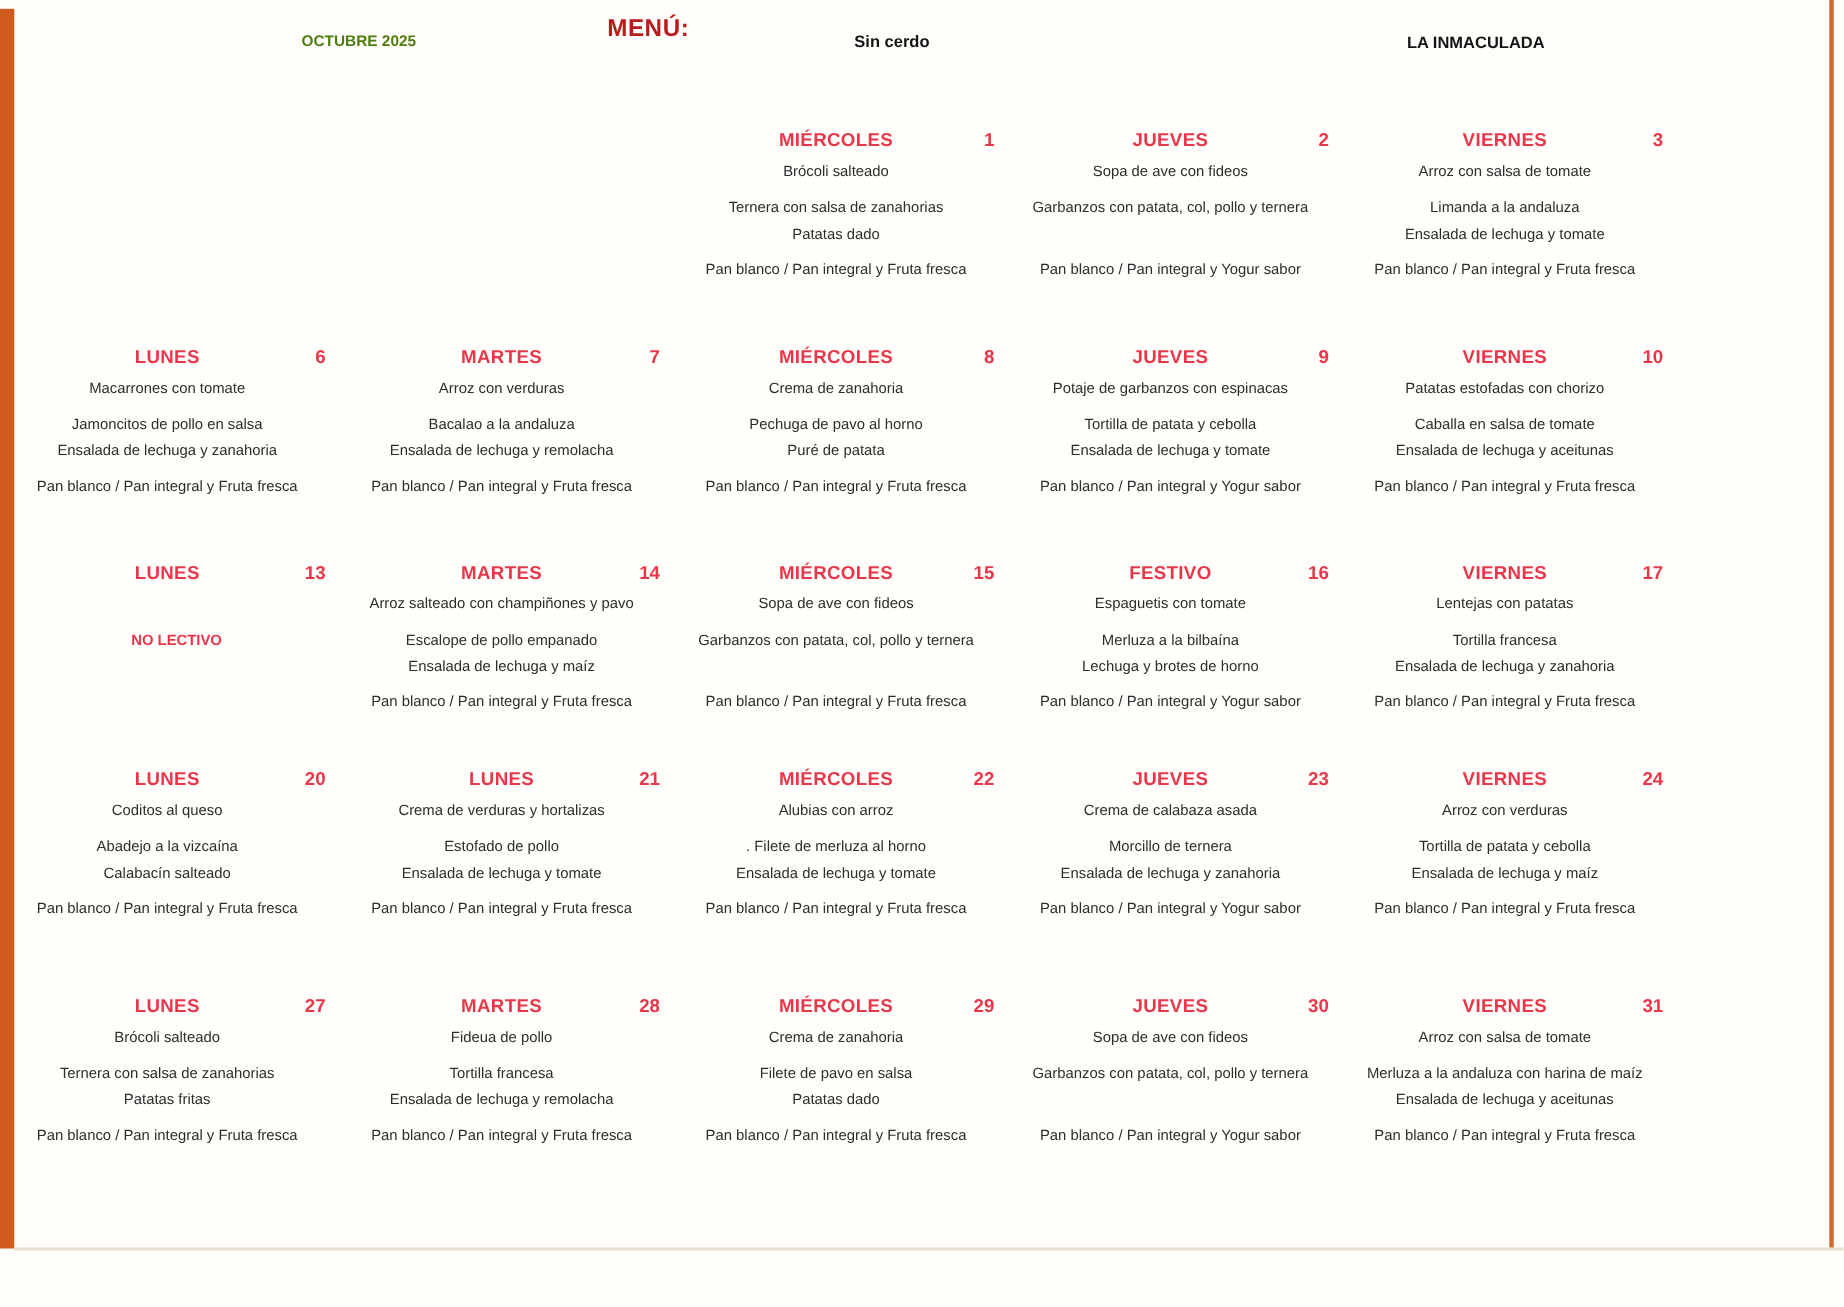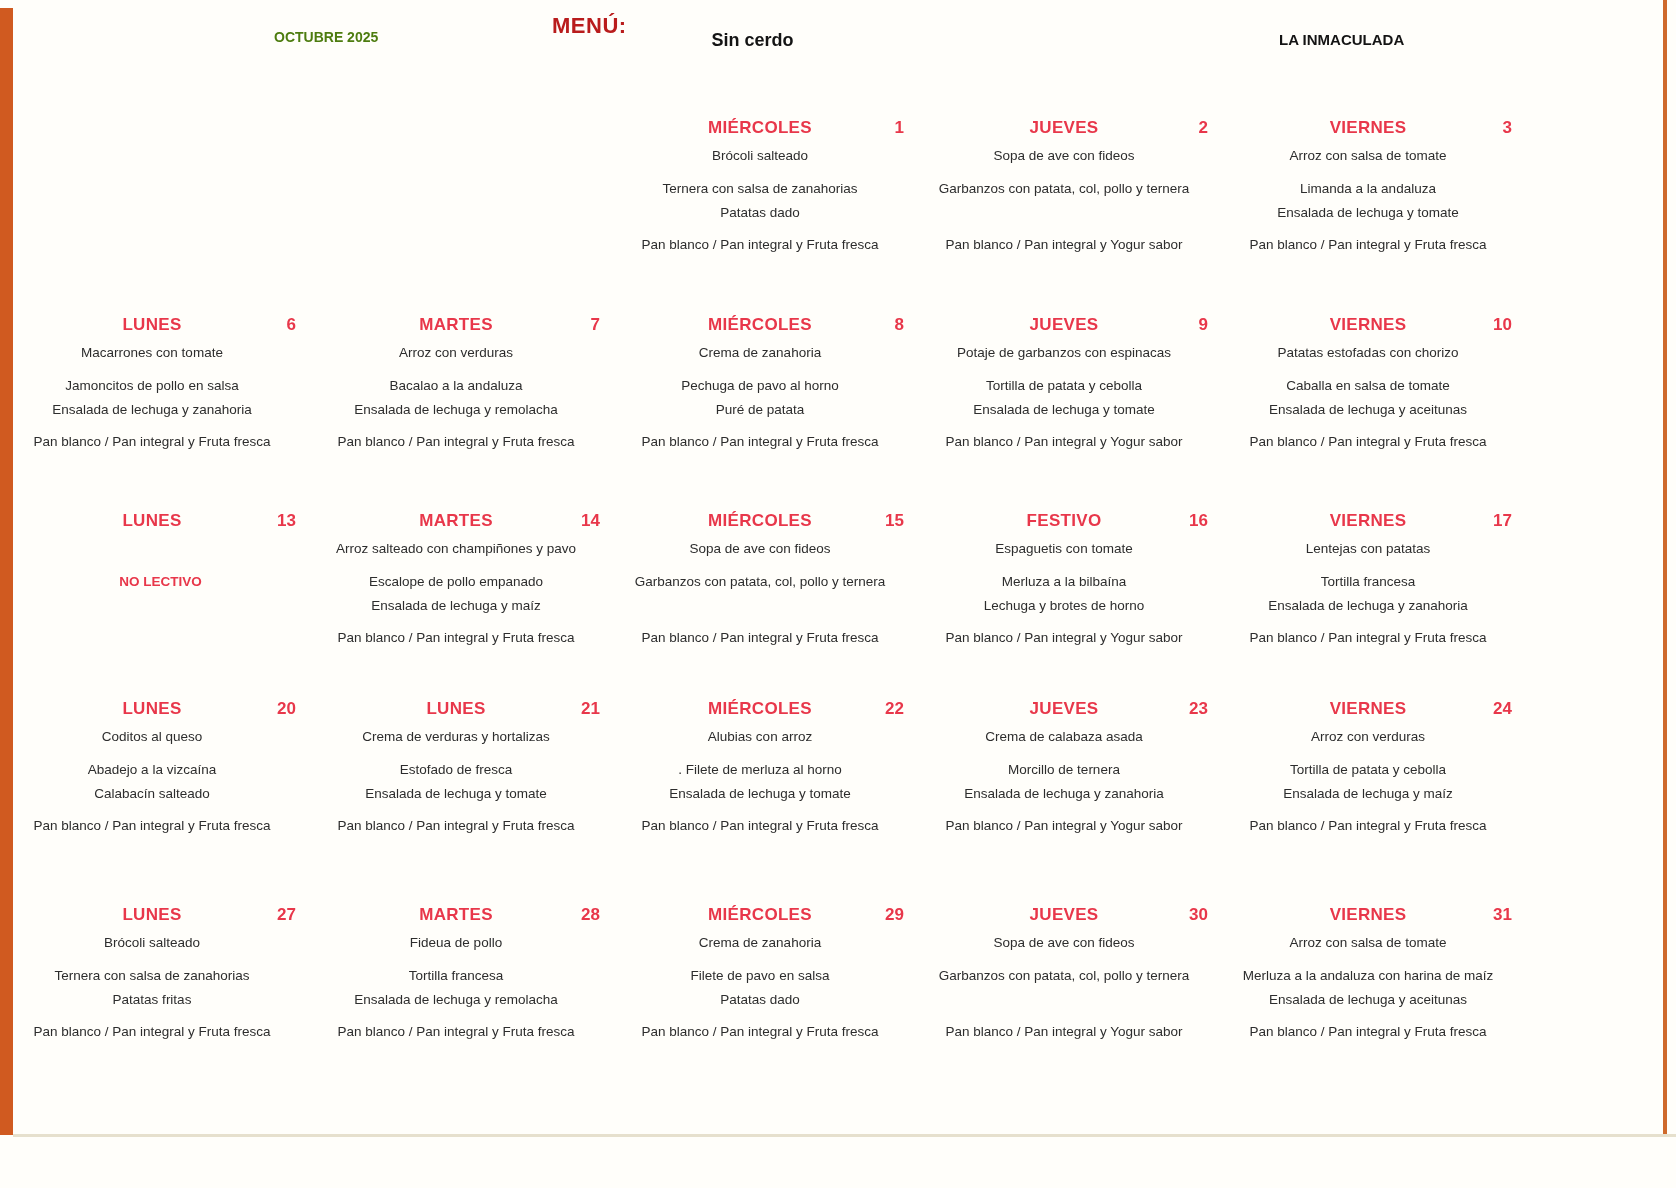--- a/index.html
+++ b/index.html
@@ -18,21 +18,21 @@
   .right-strip{position:absolute;left:1663px;top:0;width:4px;height:1136px;background:#cf6a2c;}
   .bottom-line{position:absolute;left:13px;right:0;top:1134px;height:3px;background:#e6e0cd;}
 
   
   .logo{position:absolute;left:32px;top:8px;display:flex;align-items:flex-start;}
   .logo-text{font-size:34px;font-weight:bold;color:#55452f;letter-spacing:-1px;line-height:36px;}
   .logo-sub{position:absolute;left:118px;top:30px;font-size:15px;font-weight:bold;font-style:italic;color:#f2a312;}
   .rose{margin-left:2px;margin-top:-2px;}
   .month{position:absolute;left:274px;top:29px;font-size:14px;font-weight:bold;color:#4d7c0f;}
   .menu-label{position:absolute;left:508px;top:13px;font-size:22px;font-weight:bold;color:#b91c1c;letter-spacing:.5px;margin-left:44px;}
-  .diet{position:absolute;left:660px;top:30px;width:185px;text-align:center;font-size:18px;font-weight:bold;color:#141414;}
+  .diet{position:absolute;left:660px;top:30px;width:185px;text-align:right;font-size:15px;font-weight:bold;color:#141414;}
   .school{position:absolute;left:1237px;top:31px;font-size:15px;font-weight:bold;color:#141414;margin-left:42px;}
 
   
   #calendar{position:absolute;left:0;top:0;width:1676px;height:1188px;}
   .week-row{position:absolute;left:0;width:1520px;height:170px;display:flex;}
   .day-cell{position:relative;flex:0 0 304px;width:304px;height:170px;}
   .day-head{position:absolute;top:0;left:0;right:0;text-align:center;
     font-size:17px;font-weight:bold;color:#e8374a;letter-spacing:.3px;}
   .day-num{position:absolute;top:0;right:8px;font-size:17px;font-weight:bold;color:#e8374a;}
   .dline{position:absolute;left:-26px;right:-26px;text-align:center;
@@ -191,21 +191,21 @@
           <div class="dline l1">Coditos al queso</div>
           <div class="dline l2">Abadejo a la vizcaína</div>
           <div class="dline l3">Calabacín salteado</div>
           <div class="dline l4">Pan blanco / Pan integral y Fruta fresca</div>
           <div class="note"></div>
         </div>
         <div class="day-cell">
           <div class="day-head">LUNES</div>
           <div class="day-num">21</div>
           <div class="dline l1">Crema de verduras y hortalizas</div>
-          <div class="dline l2">Estofado de fresca</div>
+          <div class="dline l2">Estofado de pollo</div>
           <div class="dline l3">Ensalada de lechuga y tomate</div>
           <div class="dline l4">Pan blanco / Pan integral y Fruta fresca</div>
           <div class="note"></div>
         </div>
         <div class="day-cell">
           <div class="day-head">MIÉRCOLES</div>
           <div class="day-num">22</div>
           <div class="dline l1">Alubias con arroz</div>
           <div class="dline l2">. Filete de merluza al horno</div>
           <div class="dline l3">Ensalada de lechuga y tomate</div>

